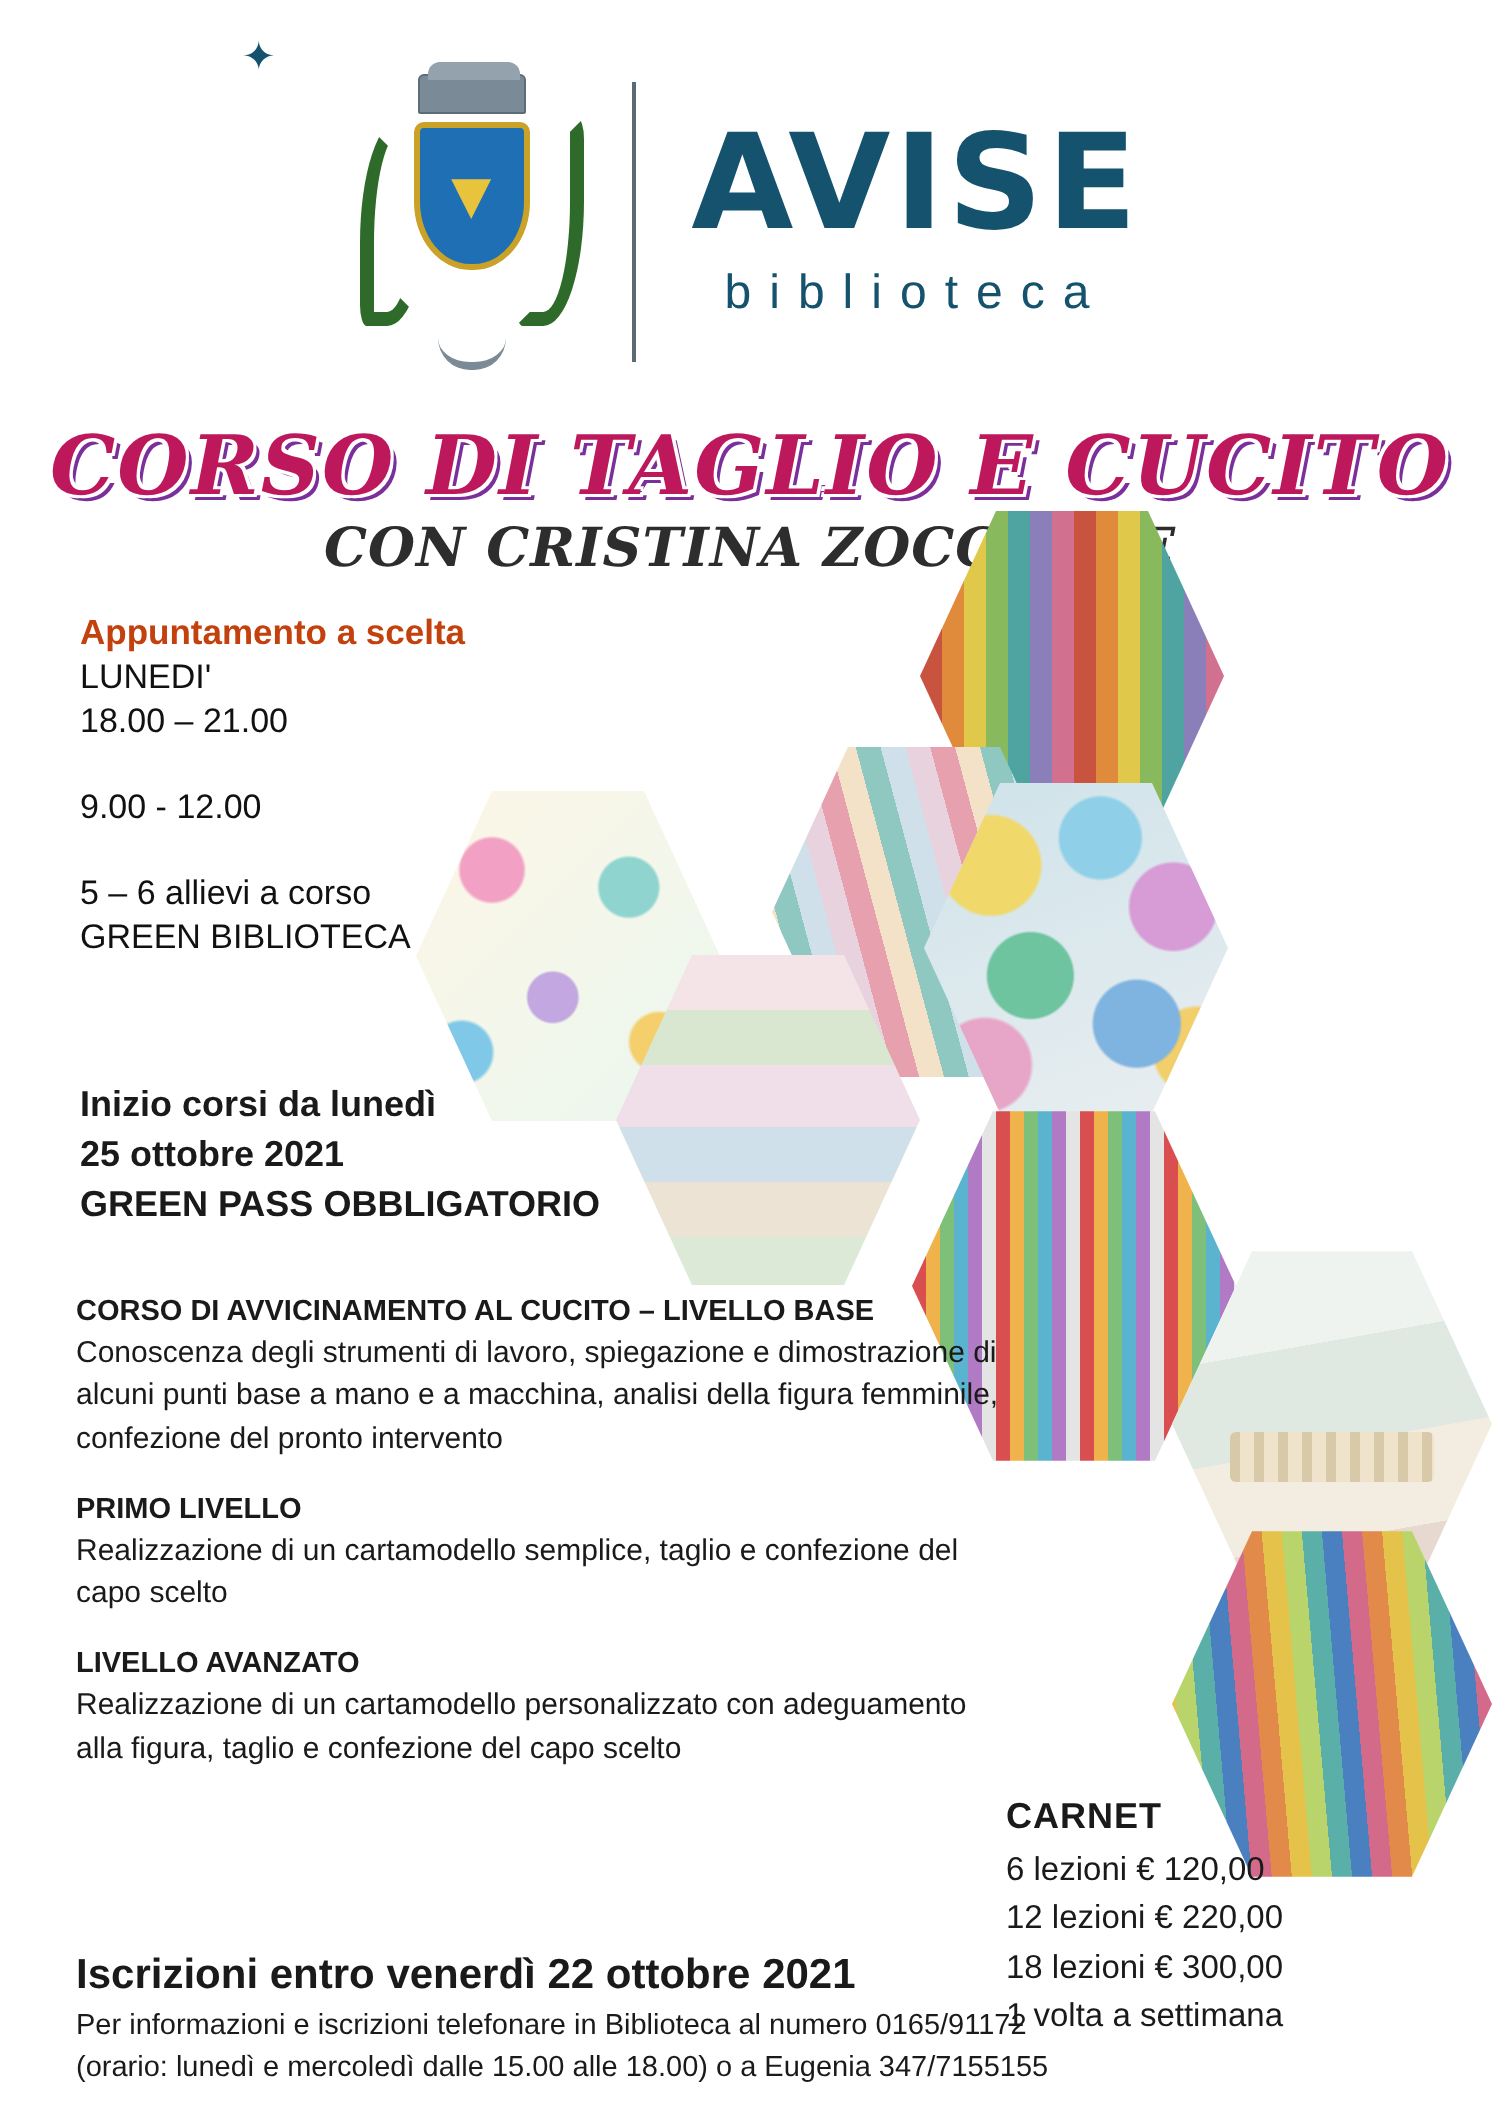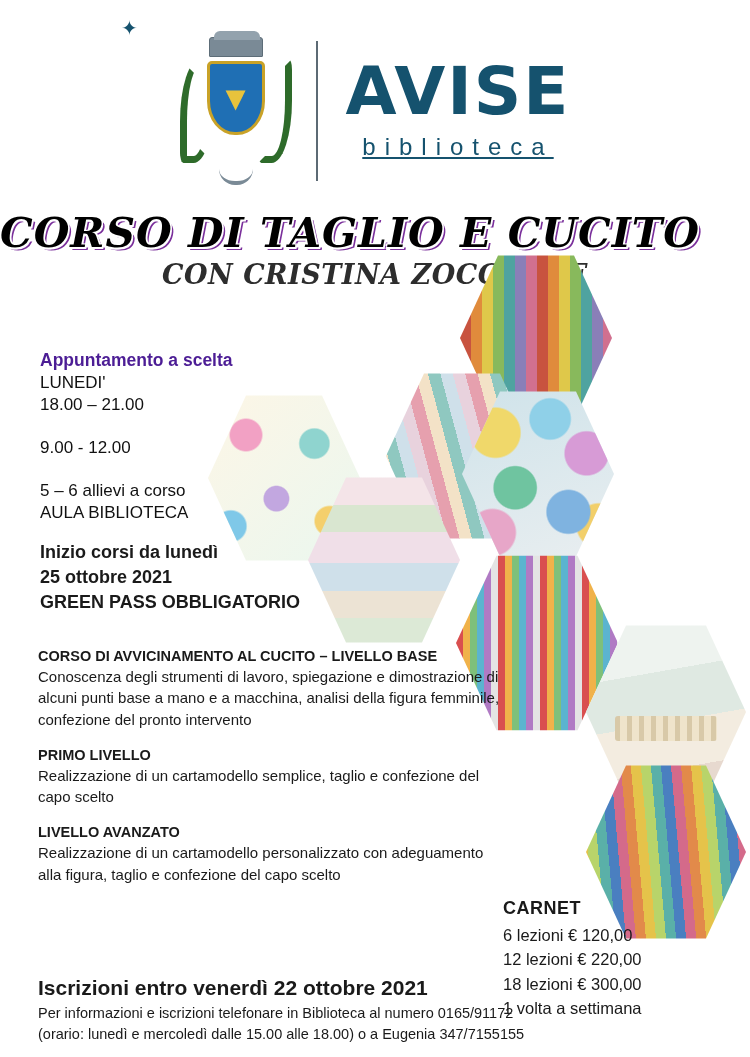--- a/index.html
+++ b/index.html
@@ -116,43 +116,42 @@
     line-height: 0.95;
     position: relative;
     white-space: nowrap;
   }
   .brand-sub {
     font-family: "Liberation Sans", sans-serif;
     font-size: 24px;
     letter-spacing: 9px;
     color: #15526e;
     margin-top: 10px;
-    text-decoration: underline;
   }
   .star {
     position: absolute;
     top: -10px;
     left: 121px;
     color: #15526e;
     font-size: 20px;
   }
 
   
   .title {
     position: absolute;
     top: 209px;
     left: 0;
     width: 750px;
-    text-align: left;
+    text-align: center;
     font-family: "DejaVu Serif", serif;
     font-weight: bold;
     font-style: italic;
     font-size: 41px;
     letter-spacing: 1px;
-    color: #000000;
+    color: #be185d;
     text-shadow:
       -1.5px -1.5px 0 #ffffff,
        1.5px -1.5px 0 #ffffff,
       -1.5px  1.5px 0 #ffffff,
        1.5px  1.5px 0 #ffffff,
        3px 3px 0 #7a2f9b;
   }
   .subtitle {
     position: absolute;
     top: 259px;
@@ -248,22 +247,21 @@
       #e5c34a 0 10px, #b8d46a 10px 20px, #5ab0a8 20px 30px,
       #4a7fc0 30px 40px, #d46a8a 40px 50px, #e28a4a 50px 60px);
   }
 
   
   .block { position: absolute; z-index: 3; }
 
   .lbl-bold {
     font-weight: bold;
     font-size: 17.5px;
-    color: #4c1d95;
-    margin-top: 44px;
+    color: #c2410c;
   }
   .lbl {
     font-size: 17px;
     color: #111;
   }
   .gap { height: 19px; }
 
   .sched { top: 306px; left: 40px; width: 230px; }
   .sched div { margin-bottom: 2px; }
 
@@ -338,21 +336,21 @@
 </div>
 
 <div class="block sched">
   <div class="lbl-bold">Appuntamento a scelta</div>
   <div class="lbl">LUNEDI'</div>
   <div class="lbl">18.00 – 21.00</div>
   <div class="gap"></div>
   <div class="lbl">9.00 - 12.00</div>
   <div class="gap"></div>
   <div class="lbl">5 – 6 allievi a corso</div>
-  <div class="lbl">AULA BIBLIOTECA</div>
+  <div class="lbl">GREEN BIBLIOTECA</div>
 </div>
 
 <div class="block start">
   <div>Inizio corsi da lunedì</div>
   <div>25 ottobre 2021</div>
   <div>GREEN PASS OBBLIGATORIO</div>
 </div>
 
 <div class="block courses">
   <p class="head">CORSO DI AVVICINAMENTO AL CUCITO – LIVELLO BASE</p>

